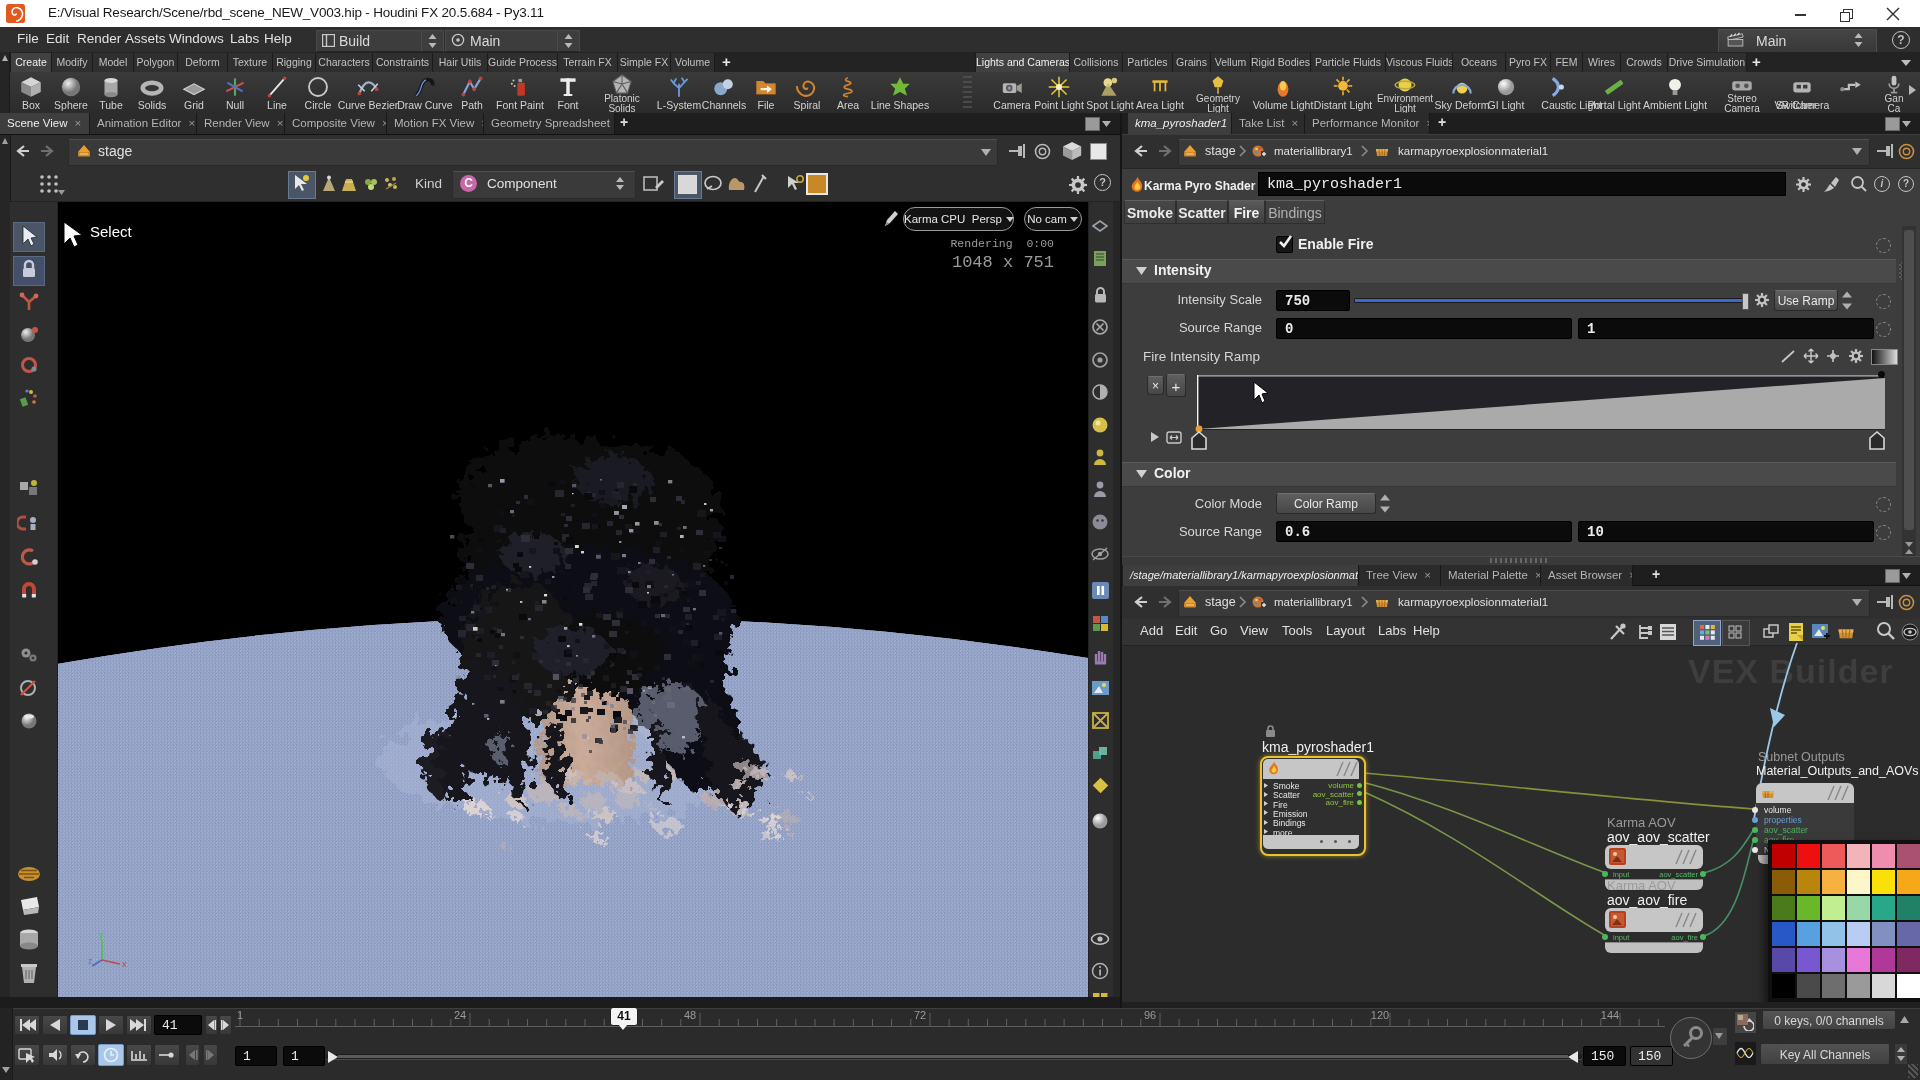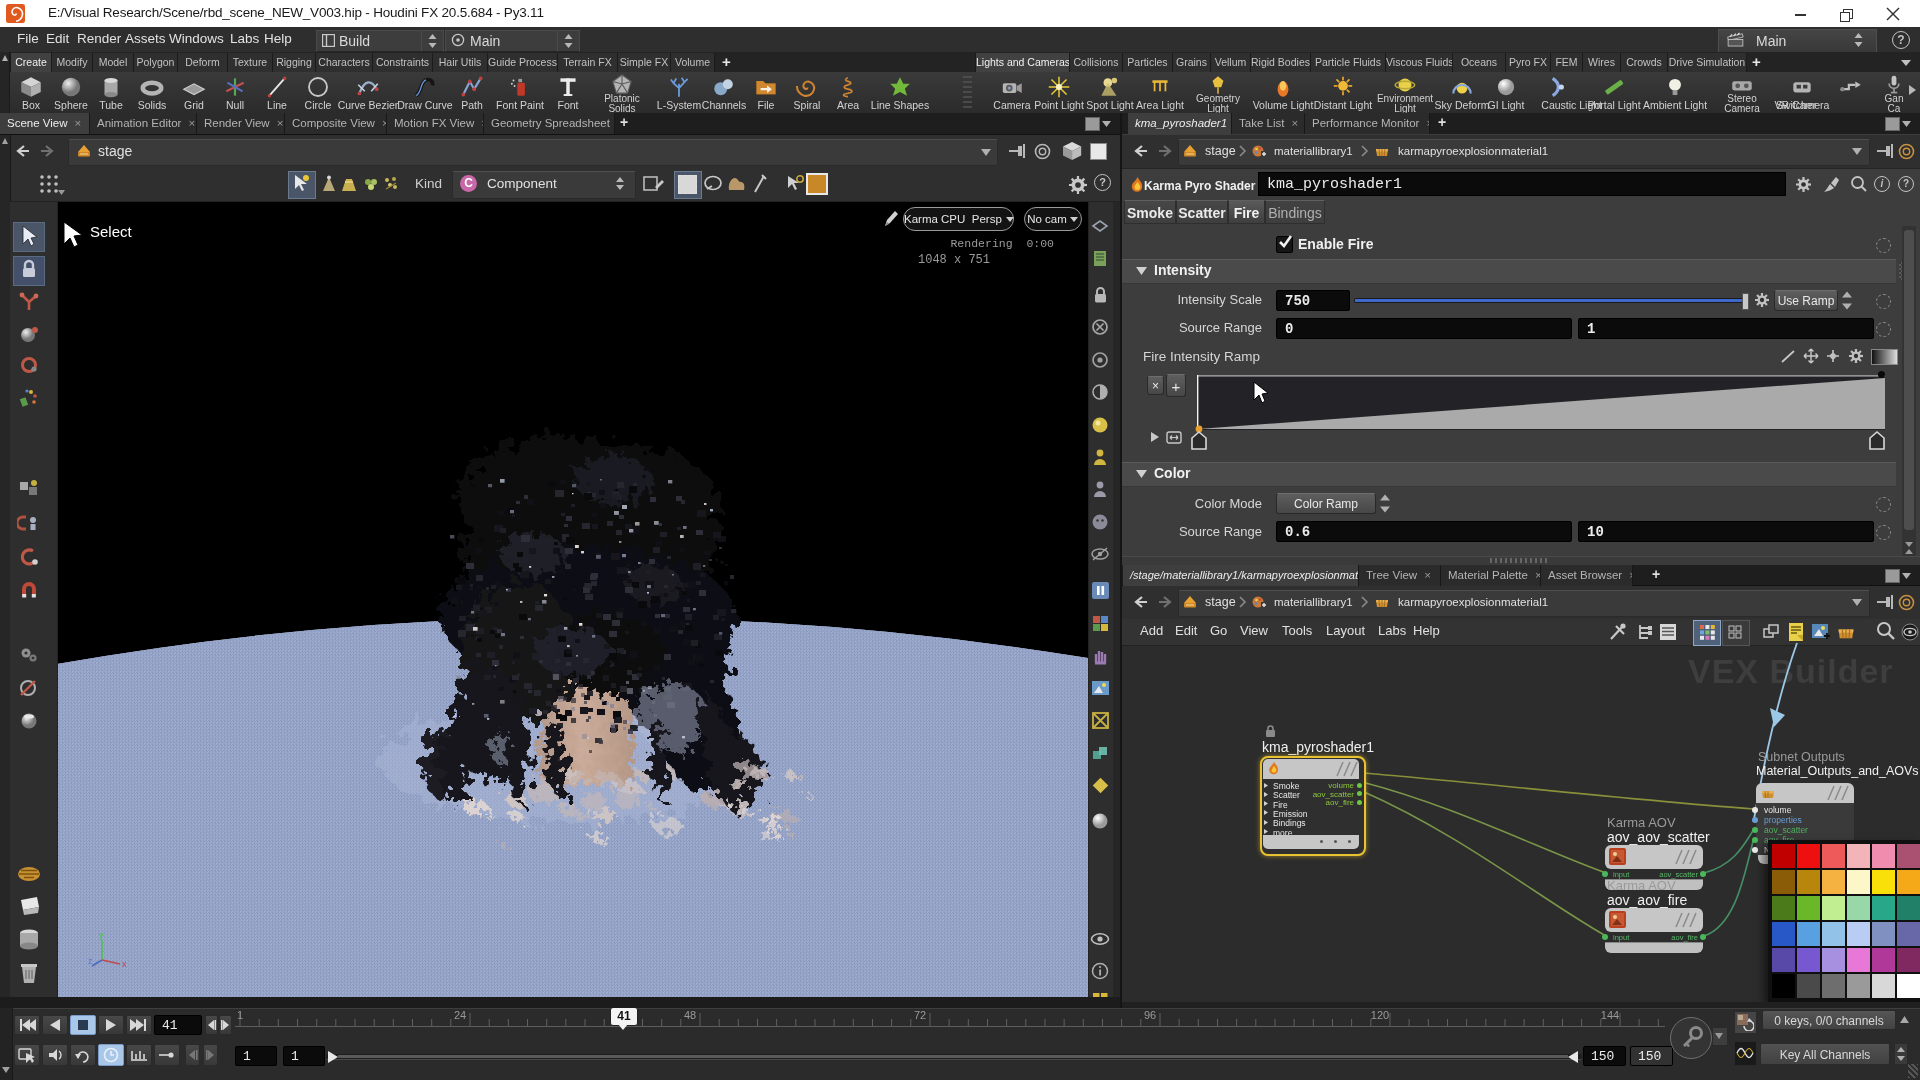--- a/index.html
+++ b/index.html
@@ -991,21 +991,21 @@
       <rect x="11" y="11" width="6.5" height="6.5" fill="#d8b838"></rect>
     </svg><svg class="a" style="left:62px;top:220px" width="22" height="30">
       <polygon points="2,2 2,24 8,18 12,27 16,25 12,16 20,15" fill="#fff" stroke="#000" stroke-width="1"></polygon>
     </svg><div class="a" style="left:90px;top:223px;font-size:15px;font-weight:normal;color:#fff">Select</div><svg class="a" style="left:882px;top:209px" width="18" height="20">
       <path d="M3,17 L5,11 L13,2 L16,5 L8,14 Z" fill="#d0d0d0"></path>
       <path d="M3,17 L5,13 L7,15 Z" fill="#888"></path>
     </svg><div class="a" style="left:903px;top:207px;width:111px;height:24px;background:rgba(22,22,22,.85);border:1.4px solid #9a9a9a;border-radius:13px;color:#e6e6e6;font-size:11.5px;text-align:center;line-height:22px;white-space:nowrap;box-sizing:border-box">Karma CPU&nbsp; Persp<svg width="9" height="7" style="margin-left:4px">
         <polygon points="0,1 8,1 4,6" fill="#cfcfcf"></polygon>
       </svg></div><div class="a" style="left:1024px;top:207px;width:58px;height:24px;background:rgba(22,22,22,.85);border:1.4px solid #9a9a9a;border-radius:13px;color:#e6e6e6;font-size:11.5px;text-align:center;line-height:22px;white-space:nowrap;box-sizing:border-box">No cam<svg width="9" height="7" style="margin-left:3px">
         <polygon points="0,1 8,1 4,6" fill="#cfcfcf"></polygon>
-      </svg></div><div class="a mono" style="left:854px;top:237px;width:200px;text-align:right;font-size:11.5px;color:#9a9a9a">Rendering&nbsp;&nbsp;0:00</div><div class="a mono" style="left:854px;top:253px;width:200px;text-align:center;font-size:12px;color:#9a9a9a">1048 x 751</div><svg class="a" style="left:88px;top:928px" width="42" height="42">
+      </svg></div><div class="a mono" style="left:854px;top:237px;width:200px;text-align:right;font-size:11.5px;color:#9a9a9a">Rendering&nbsp;&nbsp;0:00</div><div class="a mono" style="left:854px;top:253px;width:200px;text-align:right;font-size:17px;color:#9a9a9a">1048 x 751</div><svg class="a" style="left:88px;top:928px" width="42" height="42">
       <line x1="14" y1="32" x2="14" y2="12" stroke="#4ac04a" stroke-width="1.5"></line>
       <line x1="14" y1="32" x2="32" y2="36" stroke="#c04a4a" stroke-width="1.5"></line>
       <line x1="14" y1="32" x2="4" y2="38" stroke="#4a6ac0" stroke-width="1.5"></line>
       <text x="11" y="10" fill="#4ac04a" font-size="9">y</text>
       <text x="34" y="39" fill="#c04a4a" font-size="9">x</text>
       <text x="0" y="36" fill="#5a7ad0" font-size="9">z</text>
     </svg><div class="a" style="left:1122px;top:134px;width:798px;height:426px;background:#3d3d3d"></div><div class="a" style="left:1122px;top:135px;width:798px;height:33px;background:#2f2f2f;border-bottom:1px solid #252525"></div><svg class="a" style="left:1132px;top:143px" width="44" height="16">
       <path d="M10,3 L4,8 L10,13 M4,8 L15,8" stroke="#d0d0d0" stroke-width="2.2" fill="none"></path>
       <path d="M32,3 L38,8 L32,13 M27,8 L38,8" stroke="#707070" stroke-width="2.2" fill="none"></path>
     </svg><div class="a" style="left:1178px;top:139px;width:690px;height:25px;background:#3a3a3a;border:1px solid #2a2a2a;border-top-color:#4e4e4e;border-radius:2px"></div><svg class="a" style="left:1182px;top:143px" width="16" height="16" viewBox="0 0 16 16">

